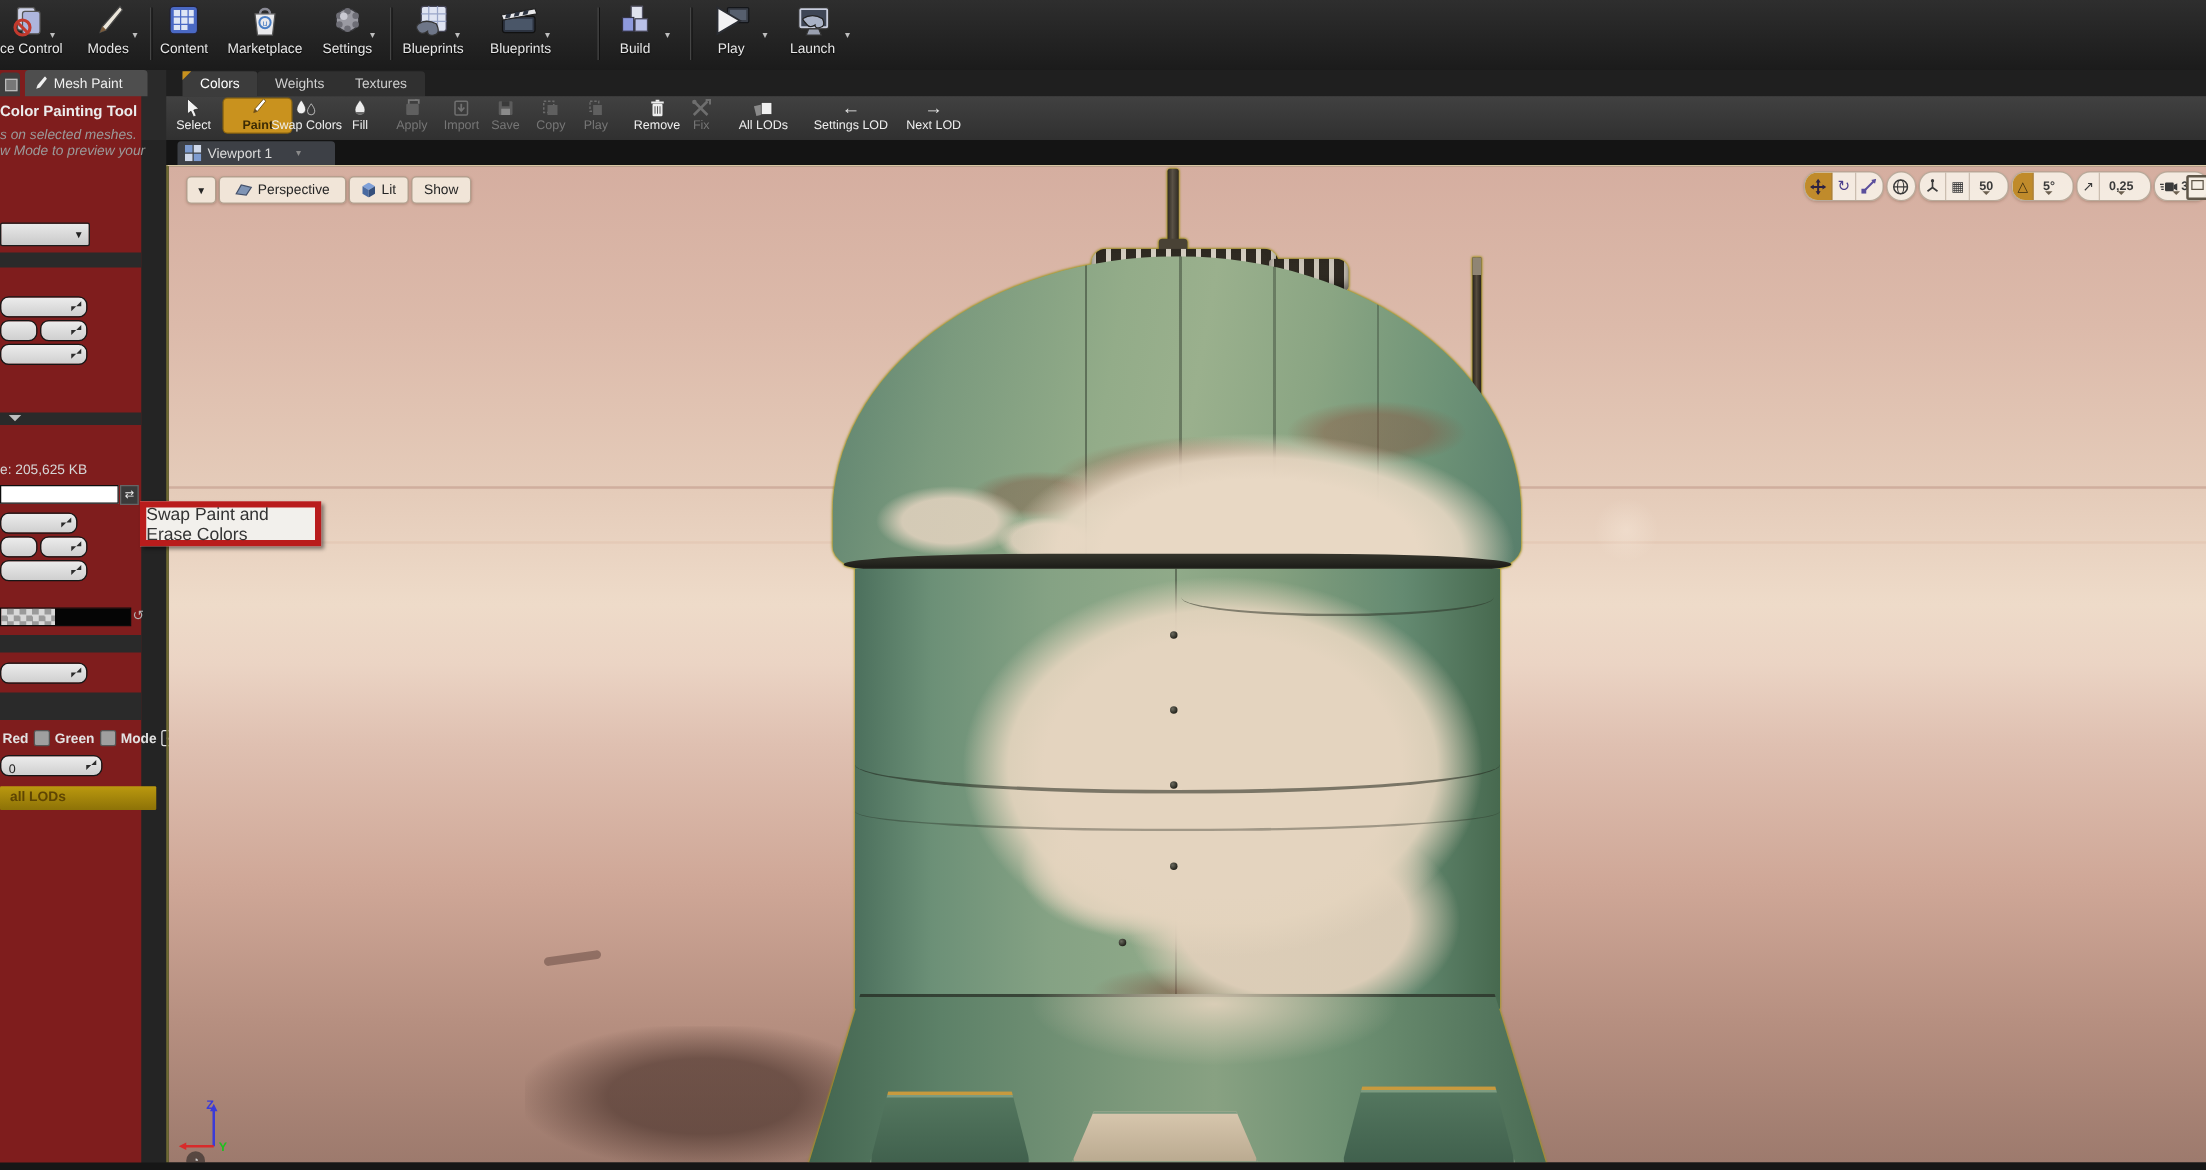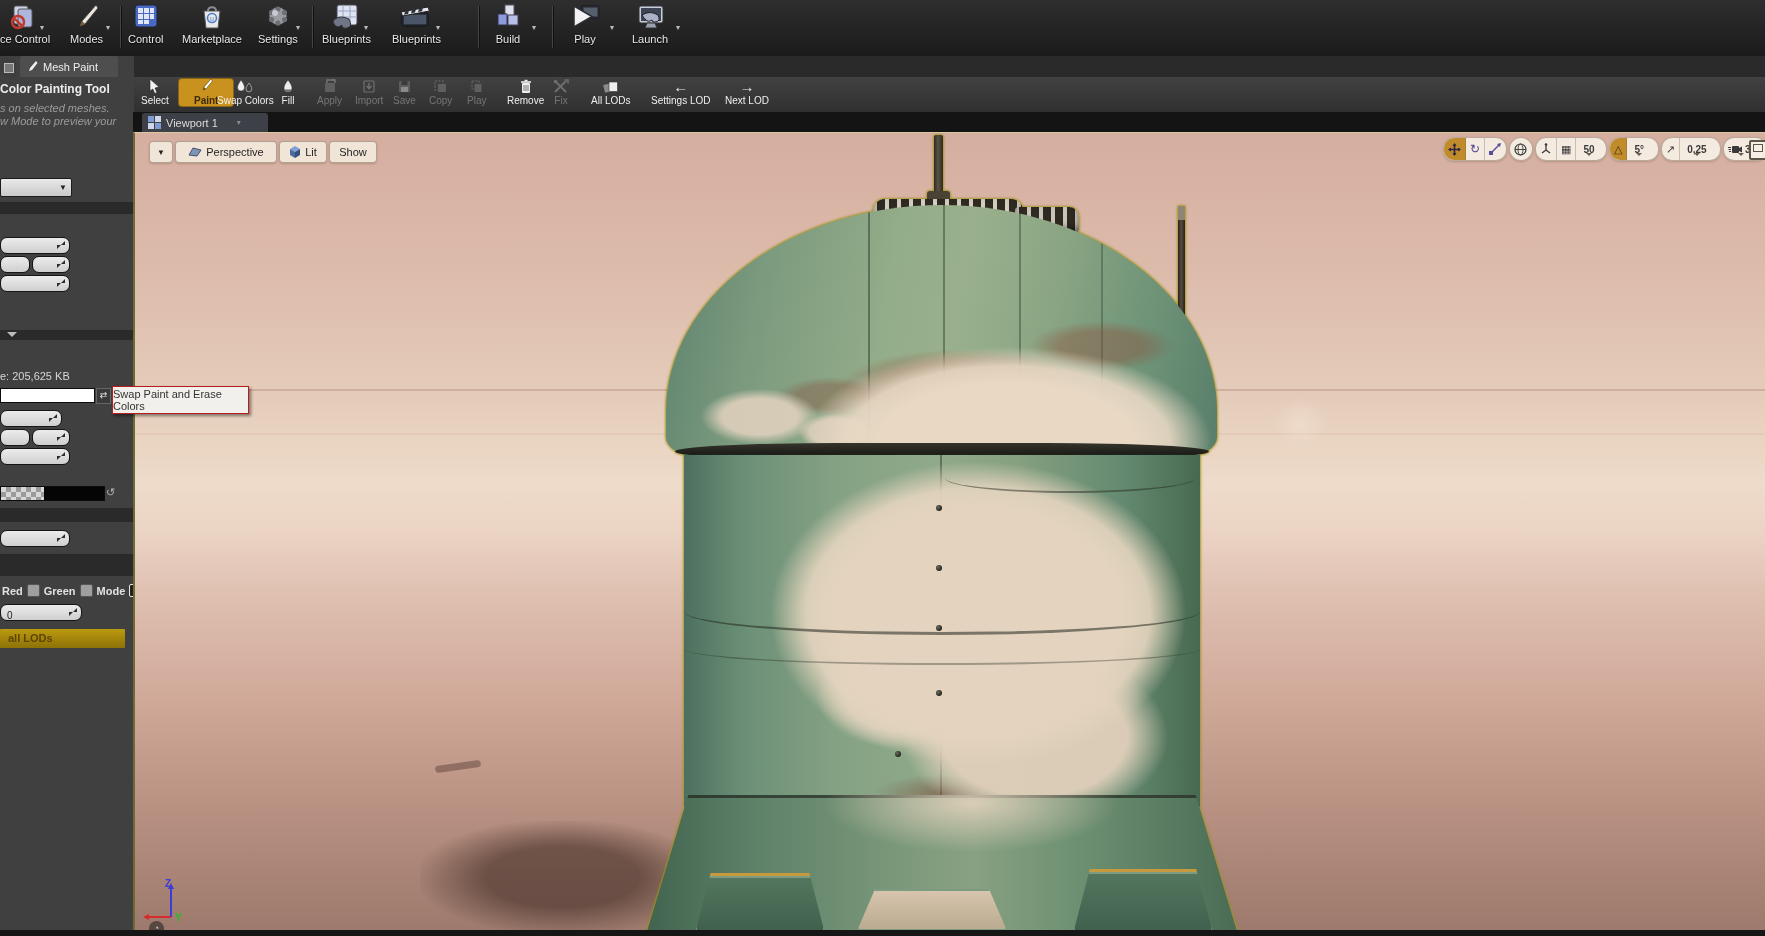--- a/index.html
+++ b/index.html
@@ -31,21 +31,21 @@
   .tool.active-tool{background:#c9921e;border-radius:3px;padding:0 15px;box-shadow:0 0 0 1px #8a6410;}
   .tool.active-tool .tname{color:#3c2b05;font-weight:bold;}
   .tglyph{font-size:13px;color:#e8e8e8;line-height:15px;}
   
   .vtab-strip{position:absolute;left:133px;top:112px;right:0;height:20px;background:#141414;}
   .vtab{position:absolute;left:9px;top:1px;width:120px;height:19px;background:#3d4046;border-radius:3px 3px 0 0;
         display:flex;align-items:center;gap:5px;padding-left:6px;cursor:pointer;}
   .vtab .vlabel{font-size:11px;color:#dcdcdc;}
   .vtab .vcaret{color:#8a8a8a;font-size:8px;margin-left:14px;}
   
-  .left-panel{position:absolute;left:0;top:56px;width:134px;bottom:0;background:#404040;}
+  .left-panel{position:absolute;left:0;top:56px;width:113px;bottom:0;background:#7f1d1d;}
   .mesh-tab{position:absolute;left:20px;top:0;width:92px;height:21px;background:#4e4e4e;border-radius:3px 3px 0 0;
      display:flex;align-items:center;gap:5px;padding-left:6px;cursor:pointer;}
   .mesh-tab .mlabel{font-size:11px;color:#efefef;}
   .stub-tab{position:absolute;left:0;top:2px;width:16px;height:19px;background:#3e3e3e;border-radius:3px 3px 0 0;cursor:pointer;}
   .stub-tab:after{content:"";position:absolute;left:4px;top:5px;width:8px;height:8px;border:1px solid #bbb;background:#777;}
   .panel-head{position:absolute;left:0;top:26px;width:100%;font-size:12px;font-weight:bold;color:#ececec;}
   .panel-desc{position:absolute;left:0;width:100%;font-size:11px;font-style:italic;color:#9b9b9b;white-space:nowrap;}
   .combo{position:absolute;left:0;height:17px;background:linear-gradient(#e9e9e9,#c9c9c9);border:1px solid #1c1c1c;
      border-radius:2px;display:flex;align-items:center;cursor:pointer;}
   .combo .ccaret{position:absolute;right:4px;font-size:8px;color:#222;}
@@ -64,22 +64,22 @@
   .colorbar .checker{width:43px;height:100%;
      background:repeating-conic-gradient(#9a9a9a 0 25%,#d8d8d8 0 50%) 0 0/10px 10px;}
   .colorbar .black{flex:1;background:#050505;}
   .resetglyph{position:absolute;color:#b5b5b5;font-size:11px;cursor:pointer;}
   .chk-row{position:absolute;left:2px;display:flex;align-items:center;gap:4px;}
   .chk-label{font-size:11px;font-weight:bold;color:#e2e2e2;}
   .chk{width:11px;height:11px;background:#9f9f9f;border:1px solid #565656;border-radius:2px;cursor:pointer;}
   .chk.checked{background:#222;border:1px solid #e8e8e8;color:#fff;font-size:9px;line-height:11px;text-align:center;}
   .gold-btn{position:absolute;left:0;width:117px;height:19px;background:linear-gradient(#bb990f,#8d7207);
      color:#5e4503;font-size:11px;font-weight:bold;line-height:19px;padding-left:8px;cursor:pointer;border-radius:1px;}
-  .tooltip{position:absolute;left:112px;top:386px;width:135px;height:26px;background:#f2f0ec;border:1px solid #b91c1c;
-     box-shadow:2px 2px 3px rgba(0,0,0,.45);z-index:60;font-size:11px;color:#333;display:flex;align-items:center;justify-content:center;}
+  .tooltip{position:absolute;left:112px;top:401px;width:135px;height:26px;background:#f2f0ec;border:5px solid #b91c1c;
+     box-shadow:2px 2px 3px rgba(0,0,0,.45);z-index:60;font-size:14px;color:#333;display:flex;align-items:center;justify-content:center;}
   
   .viewport{position:absolute;left:133px;top:132px;right:0;bottom:6px;overflow:hidden;
      border-left:2px solid #6f6a33;border-top:1px solid #d9c8a4;
      background:linear-gradient(180deg,#d5aea0 0%,#dcbaaa 16%,#e5ccba 33%,#eedbc9 44%,#ebd4c4 50%,#dfc0b1 58%,#cfa797 72%,#b68f80 86%,#9d7a6d 100%);}
   .hline{position:absolute;left:0;width:100%;height:2px;}
   .flare{position:absolute;border-radius:50%;}
   .ship{position:absolute;left:0;top:0;width:100%;height:100%;
      filter:drop-shadow(0 0 1px #b9a820) drop-shadow(0 0 1px #8f811a);}
   .mast{position:absolute;left:799px;top:2px;width:9px;height:78px;border-radius:2px;
      background:linear-gradient(90deg,#2f2a22,#5a5246 45%,#2f2a22);}
@@ -188,21 +188,21 @@
             <rect x="7" y="5" width="5" height="5"></rect>
             <rect x="13" y="5" width="5" height="5"></rect>
             <rect x="19" y="5" width="4" height="5"></rect>
             <rect x="7" y="11" width="5" height="5"></rect>
             <rect x="13" y="11" width="5" height="5"></rect>
             <rect x="19" y="11" width="4" height="5"></rect>
             <rect x="7" y="17" width="5" height="4"></rect>
             <rect x="13" y="17" width="5" height="4"></rect>
           </g>
         </svg>
-      <span class="tlabel">Control</span>
+      <span class="tlabel">Content</span>
     </div>
     <div class="tbtn" style="left:182px">
       <svg width="30" height="28" viewBox="0 0 30 28">
           <path d="M7 8 L23 8 L21 25 L9 25 Z" fill="#e9e9ec" stroke="#555"></path>
           <path d="M11 8 C11 3 19 3 19 8" fill="none" stroke="#8a8a95" stroke-width="2"></path>
           <circle cx="15" cy="15" r="4.5" fill="none" stroke="#4a7ec4" stroke-width="1.6"></circle>
           <text x="15" y="18" font-size="7" fill="#4a7ec4" text-anchor="middle">u</text>
         </svg>
       <span class="tlabel">Marketplace</span>
     </div>
@@ -277,20 +277,25 @@
           <rect x="8" y="5" width="20" height="13" fill="#3e4656"></rect>
           <path d="M9 12 q8 -5 16 0 q3 6 -2 7 q-4 1 -4 -2 q-4 3 -7 -1 q-2 -2 -3 -4" fill="#a9b2c6" stroke="#222"></path>
           <path d="M14 20 L22 20 L24 25 L12 25 Z" fill="#9aa0b0" stroke="#333"></path>
         </svg>
       <span class="tlabel">Launch</span>
       <span class="tcaret" style="left:44px">▾</span>
     </div>
   </div>
 
   <div class="second-row">
+    <div class="ptab-strip">
+      <div class="ptab active" style="left:13px"><span>Colors</span></div>
+      <div class="ptab" style="left:73px"><span>Weights</span></div>
+      <div class="ptab" style="left:137px"><span>Textures</span></div>
+    </div>
     <div class="tools-row">
       <div class="tool" style="left:8px">
         <svg width="14" height="15" viewBox="0 0 14 15">
             <path d="M2 0 L11 8 L7 9 L9 13.5 L6.8 14.5 L4.8 10 L2 12 Z" fill="#f2f2f2" stroke="#222" stroke-width=".6"></path>
           </svg>
         <span class="tname">Select</span>
       </div>
       <div class="tool active-tool" style="left:46px">
         <svg width="14" height="15" viewBox="0 0 14 15">
             <path d="M12 0 L5 8 L4 11 L7 10 L13.5 2 Z" fill="#fff" stroke="#5a3c05" stroke-width=".6"></path>

